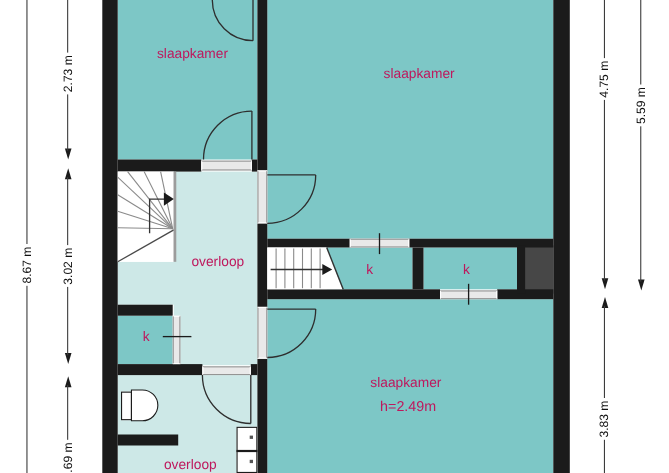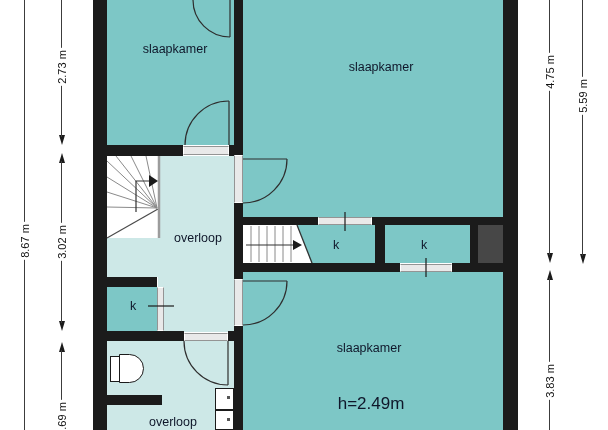--- a/index.html
+++ b/index.html
@@ -10,23 +10,23 @@
   .room{position:absolute;background:var(--room_fill);}
   .hall{position:absolute;background:var(--hall_fill);}
   .wall{position:absolute;background:var(--wall);}
   .shaft{position:absolute;background:var(--shaft_fill);}
   .open-h{position:absolute;background:var(--opening_fill);
     border-top:1.5px solid #949494;border-bottom:1.5px solid #949494;
     border-left:1px solid #fff;border-right:1px solid #fff;box-sizing:border-box;}
   .open-v{position:absolute;background:var(--opening_fill);
     border-left:1.5px solid #949494;border-right:1.5px solid #949494;
     border-top:1px solid #fff;border-bottom:1px solid #fff;box-sizing:border-box;}
-  .lbl{position:absolute;font-size:12.5px;color:#0f172a;
+  .lbl{position:absolute;font-size:12.5px;color:#be185d;
     transform:translate(-50%,-50%);white-space:nowrap;}
-  .lbl.small{font-size:17px;margin-top:35px;}
+  .lbl.small{font-size:13px;}
   .dim{position:absolute;font-size:11px;color:#111;background:#fff;
     padding:0 2px;transform:translate(-50%,-50%) rotate(-90deg);white-space:nowrap;}
   .dimline{position:absolute;width:1px;background:#3c3c3c;}
   .fixture{position:absolute;background:#fff;border:1.5px solid #1b1b1b;box-sizing:border-box;}
   svg.overlay{position:absolute;left:0;top:0;pointer-events:none;}
 </style>
 </head>
 <body>
 
 <div id="canvas">

